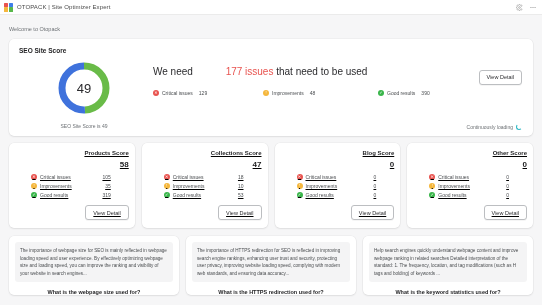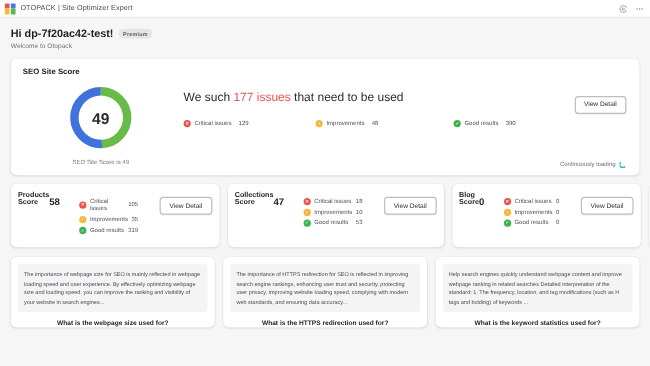--- a/index.html
+++ b/index.html
@@ -61,27 +61,27 @@
 
   .donut-wrap {
     width: 130px; display: flex; flex-direction: column;
     align-items: center; flex: none;
   }
   .donut { position: relative; width: 56px; height: 56px; }
   .donut svg { transform: rotate(-90deg); display: block; }
   .donut-val {
     position: absolute; inset: 0; display: flex;
     align-items: center; justify-content: center;
-    font-size: 13px; font-weight: bold; color: #2b2b2e;
+    font-size: 13px; font-weight: normal; color: #2b2b2e;
   }
   .donut-cap { font-size: 5px; color: #6d7175; margin-top: 7px; }
 
   .seo-right { flex: 1; padding-top: 6px; padding-left: 4px; }
   .headline { font-size: 10px; color: #2b2b2e; white-space: nowrap; }
-  .headline .hl { color: #e8534f; }
+  .headline .hl { color: #e8534f; margin-left: 30px; }
   .legend-row { display: flex; margin-top: 13px; }
   .legend-item { display: flex; align-items: center; gap: 3px; }
   .legend-item.crit { width: 110px; }
   .legend-item.impr { width: 115px; }
   .dot {
     width: 6px; height: 6px; border-radius: 50%; flex: none;
     display: flex; align-items: center; justify-content: center;
     color: #fff; font-size: 4px; line-height: 1;
   }
   .legend-label { font-size: 5px; color: #4a4d50; }
@@ -107,21 +107,21 @@
     border: 1px solid #2bb7c4; border-right-color: transparent;
     border-top-color: transparent;
   }
 
   
   .scores {
     display: flex; gap: 7px; margin: 7px 9px 0 9px;
   }
   .score-card {
     flex: 1; padding: 7px 6px 8px 6px;
-    display: flex; flex-direction: row; align-items: flex-start;
+    display: flex; flex-direction: column; align-items: flex-end; text-decoration: underline;
   }
   .score-title { font-size: 6px; font-weight: bold; color: #1f1f21; }
   .score-value { font-size: 8px; font-weight: bold; color: #1f1f21; margin-top: 4px; }
   .score-stats { margin-top: 5px; width: 100%; padding-left: 16px; }
   .stat-row { display: flex; align-items: center; gap: 3px; margin-bottom: 3px; }
   .stat-label { font-size: 5px; color: #4a4d50; }
   .stat-num { font-size: 5px; color: #4a4d50; margin-left: auto; padding-right: 18px; }
   .score-card .btn { margin-top: 4px; }
 
   
@@ -161,45 +161,41 @@
         <svg width="8" height="7" viewBox="0 0 24 24" fill="#8a8a8a">
           <circle cx="5" cy="12" r="2"></circle>
             <circle cx="12" cy="12" r="2"></circle>
             <circle cx="19" cy="12" r="2"></circle>
         </svg>
       </span>
     </span>
   </div>
 
   <div class="greeting">
-    <div class="greet-row">
-      <span class="greet-title">Hi dp-7f20ac42-test!</span>
-      <span class="badge">Premium</span>
-    </div>
     <div class="greet-sub">Welcome to Otopack</div>
   </div>
 
   <div class="card seo-card">
     <div class="seo-card-title">SEO Site Score</div>
 
     <div class="seo-body">
       <div class="donut-wrap">
         <div class="donut">
           <svg width="56" height="56" viewBox="0 0 56 56">
             <circle cx="28" cy="28" r="22" fill="none" stroke="#69bb48" stroke-width="7" stroke-dasharray="67.7 70.5" stroke-dashoffset="0"></circle>
             <circle cx="28" cy="28" r="22" fill="none" stroke="#3f72dc" stroke-width="7" stroke-dasharray="70.5 67.7" stroke-dashoffset="-67.7"></circle>
           </svg>
           <div class="donut-val">49</div>
         </div>
         <div class="donut-cap">SEO Site Score is 49</div>
       </div>
 
       <div class="seo-right">
         <div class="headline">
-          <span>We such </span><span class="hl">177 issues</span><span> that need to be used</span>
+          <span>We need </span><span class="hl">177 issues</span><span> that need to be used</span>
         </div>
 
         <div class="legend-row">
           <span class="legend-item crit">
             <span class="dot" style="background:#e8534f">✕</span>
             <span class="legend-label">Critical issues</span>
             <span class="legend-num">129</span>
           </span>
           <span class="legend-item impr">
             <span class="dot" style="background:#f5b73d">!</span>

